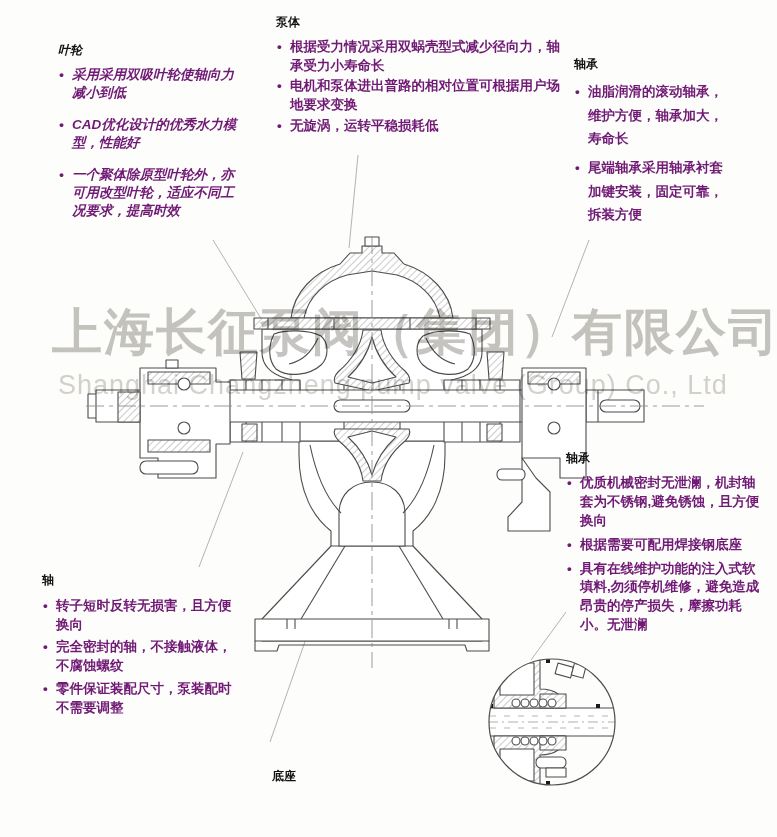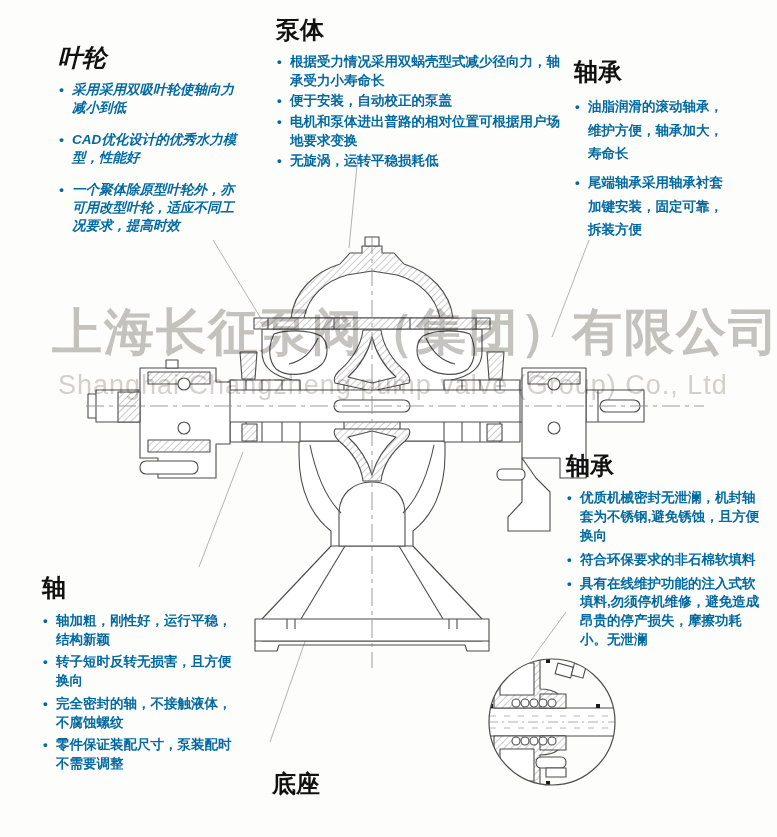--- a/index.html
+++ b/index.html
@@ -13,22 +13,22 @@
     position:absolute; left:52px; top:299px; z-index:2;
     font-size:50px; font-weight:bold; letter-spacing:2px; white-space:nowrap;
     color:#c6c4c0; mix-blend-mode:multiply; pointer-events:none;
   }
   .watermark-en{
     position:absolute; left:58px; top:370px; z-index:2;
     font-size:27px; letter-spacing:1px; white-space:nowrap;
     color:#d4d2cd; mix-blend-mode:multiply; pointer-events:none;
   }
   .callout{position:absolute; z-index:3;}
-  .callout h3{margin:0 0 7px 0; font-size:24px; font-weight:bold; color:#111;}
-  .callout ul{list-style:none; margin:0; padding:0; font-size:13.5px; font-weight:bold; color:#0369a1;}
+  .callout h3{margin:0 0 7px 0; font-size:12px; font-weight:bold; color:#111;}
+  .callout ul{list-style:none; margin:0; padding:0; font-size:13.5px; font-weight:bold; color:#701a75;}
   .callout li{position:relative; padding-left:14px; line-height:1.34; margin-bottom:4px;}
   .callout li::before{content:"\2022"; position:absolute; left:1px; top:0;}
   .impeller{left:58px; top:42px; width:182px;font-style:italic;}
   .impeller li{margin-bottom:14px;}
   .pump-body{left:276px; top:14px; width:290px;}
   .pump-body li{margin-bottom:2px; line-height:1.38;}
   .bearing-top{left:574px; top:56px; width:158px;}
   .bearing-top li{line-height:1.75; margin-bottom:5px;}
   .bearing-seal{left:566px; top:450px; width:200px;}
   .bearing-seal li{line-height:1.4; margin-bottom:5px;}
@@ -220,47 +220,45 @@
         <li>采用采用双吸叶轮使轴向力减小到低</li>
         <li>CAD优化设计的优秀水力模型，性能好</li>
         <li>一个聚体除原型叶轮外，亦可用改型叶轮，适应不同工况要求，提高时效</li>
       </ul>
   </section>
 
   <section class="callout pump-body">
     <h3>泵体</h3>
     <ul>
         <li>根据受力情况采用双蜗壳型式减少径向力，轴承受力小寿命长</li>
-        <li>便于安装，自动校正的泵盖</li>
         <li>电机和泵体进出普路的相对位置可根据用户场地要求变换</li>
         <li>无旋涡，运转平稳损耗低</li>
       </ul>
   </section>
 
   <section class="callout bearing-top">
     <h3>轴承</h3>
     <ul>
         <li>油脂润滑的滚动轴承，维护方便，轴承加大，寿命长</li>
         <li>尾端轴承采用轴承衬套加键安装，固定可靠，拆装方便</li>
       </ul>
   </section>
 
   <section class="callout bearing-seal">
     <h3>轴承</h3>
     <ul>
         <li>优质机械密封无泄澜，机封轴套为不锈钢,避免锈蚀，且方便换向</li>
-        <li>符合环保要求的非石棉软填料</li>
+        <li>根据需要可配用焊接钢底座</li>
         <li>具有在线维护功能的注入式软填料,勿须停机维修，避免造成昂贵的停产损失，摩擦功耗小。无泄澜</li>
       </ul>
   </section>
 
   <section class="callout shaft">
     <h3>轴</h3>
     <ul>
-        <li>轴加粗，刚性好，运行平稳，结构新颖</li>
         <li>转子短时反转无损害，且方便换向</li>
         <li>完全密封的轴，不接触液体，不腐蚀螺纹</li>
         <li>零件保证装配尺寸，泵装配时不需要调整</li>
       </ul>
   </section>
 
   <section class="callout base">
     <h3>底座</h3>
   </section>
 

